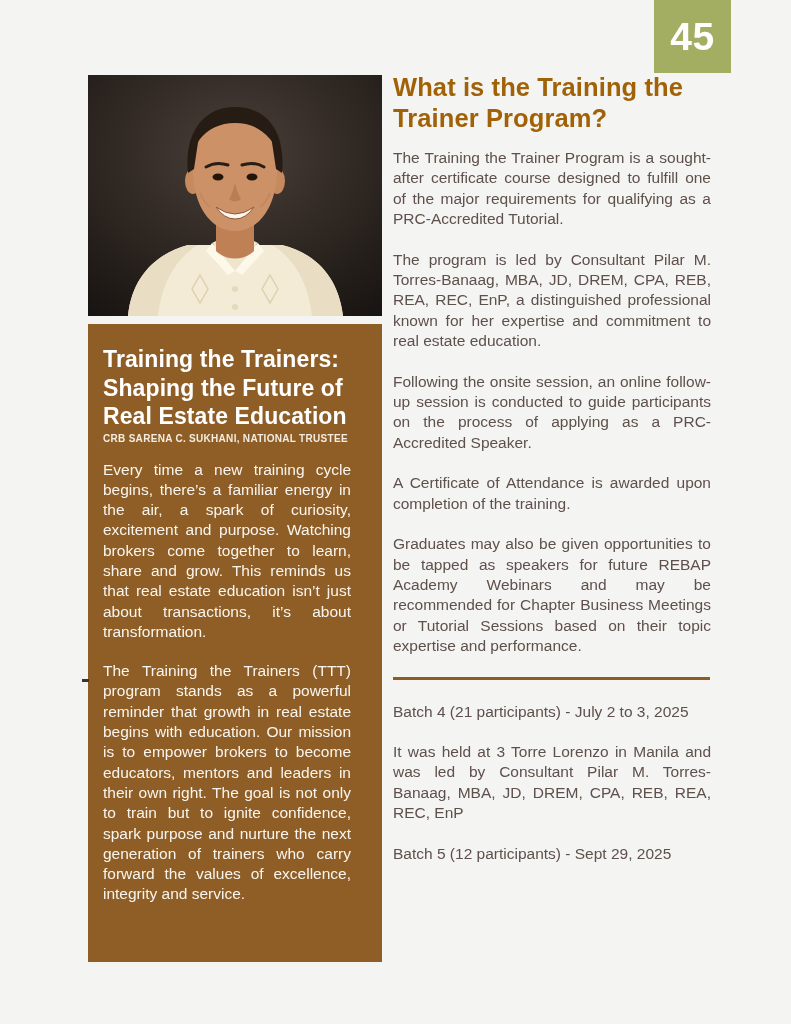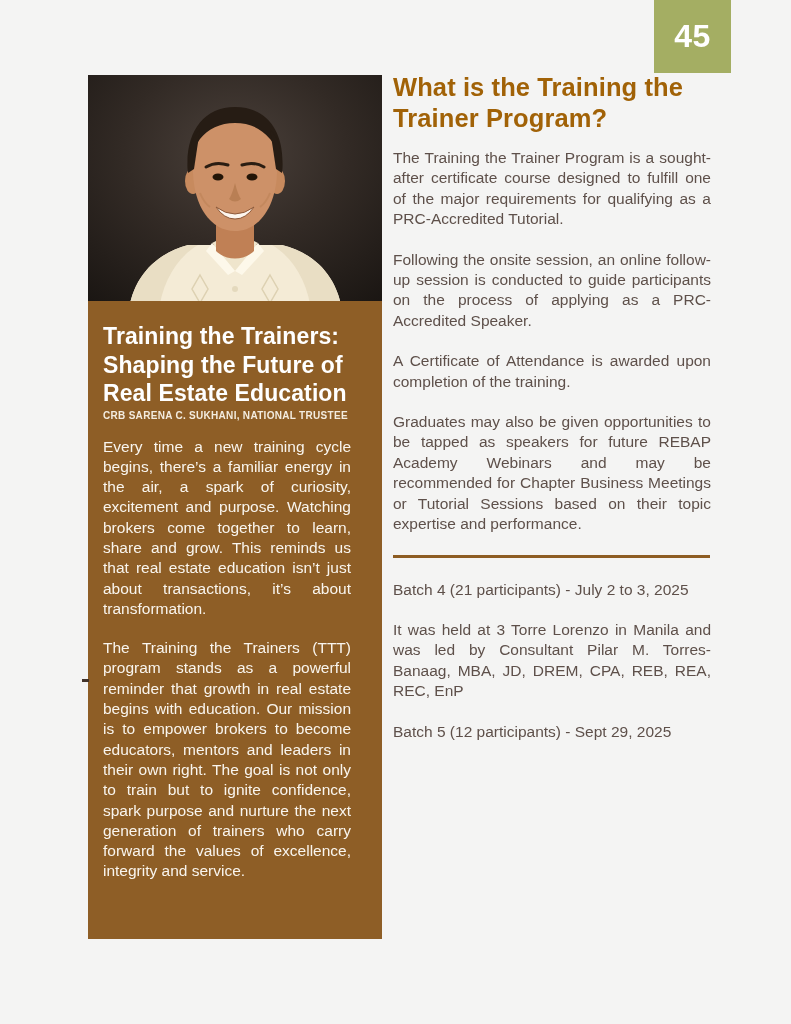--- a/index.html
+++ b/index.html
@@ -9,30 +9,30 @@
     position:relative;
     font-family:"Liberation Sans", sans-serif;
     overflow:hidden;
   }
   .page-number-box{
     position:absolute;left:654px;top:0;width:77px;height:73px;
     background:#a4ae63;
     display:flex;align-items:center;justify-content:center;
   }
   .page-number-box .num{
-    color:#ffffff;font-size:32px;font-weight:bold;letter-spacing:0.5px;
+    color:#ffffff;font-size:39px;font-weight:bold;letter-spacing:0.5px;
   }
   
   .photo{
     position:absolute;left:88px;top:75px;width:294px;height:241px;
     overflow:hidden;
   }
   .photo svg{display:block;}
   .brown-box{
-    position:absolute;left:88px;top:301px;width:294px;height:638px;
+    position:absolute;left:88px;top:324px;width:294px;height:638px;
     background:#8e5e26;
     box-sizing:border-box;
     padding:21px 31px 0 15px;
     color:#f9f5ee;
   }
   .brown-box .title{
     font-size:23px;font-weight:bold;line-height:28.5px;
     color:#ffffff;letter-spacing:0.1px;
     margin:0 0 2px 0;
   }
@@ -138,20 +138,21 @@
   <div class="byline">CRB SARENA C. SUKHANI, NATIONAL TRUSTEE</div>
   <p class="body">Every time a new training cycle begins, there’s a familiar energy in the air, a spark of curiosity, excitement and purpose. Watching brokers come together to learn, share and grow. This reminds us that real estate education isn’t just about transactions, it’s about transformation.</p>
   <p class="body">The Training the Trainers (TTT) program stands as a powerful reminder that growth in real estate begins with education. Our mission is to empower brokers to become educators, mentors and leaders in their own right. The goal is not only to train but to ignite confidence, spark purpose and nurture the next generation of trainers who carry forward the values of excellence, integrity and service.</p>
 </div>
 
 <div class="tick"></div>
 
 <div class="right-col">
   <h1>What is the Training the Trainer Program?</h1>
   <p class="body">The Training the Trainer Program is a sought-after certificate course designed to fulfill one of the major requirements for qualifying as a PRC-Accredited Tutorial.</p>
+  <p class="body">The program is led by Consultant Pilar M. Torres-Banaag, MBA, JD, DREM, CPA, REB, REA, REC, EnP, a distinguished professional known for her expertise and commitment to real estate education.</p>
   <p class="body">Following the onsite session, an online follow-up session is conducted to guide participants on the process of applying as a PRC-Accredited Speaker.</p>
   <p class="body">A Certificate of Attendance is awarded upon completion of the training.</p>
   <p class="body">Graduates may also be given opportunities to be tapped as speakers for future REBAP Academy Webinars and may be recommended for Chapter Business Meetings or Tutorial Sessions based on their topic expertise and performance.</p>
 
   <hr class="divider">
 
   <div class="highlights">
     <p class="justify">Batch 4 (21 participants) - July 2 to 3, 2025</p>
     <p class="justify">It was held at 3 Torre Lorenzo in Manila and was led by Consultant Pilar M. Torres-Banaag, MBA, JD, DREM, CPA, REB, REA, REC, EnP</p>
     <p>Batch 5 (12 participants) - Sept 29, 2025</p>

